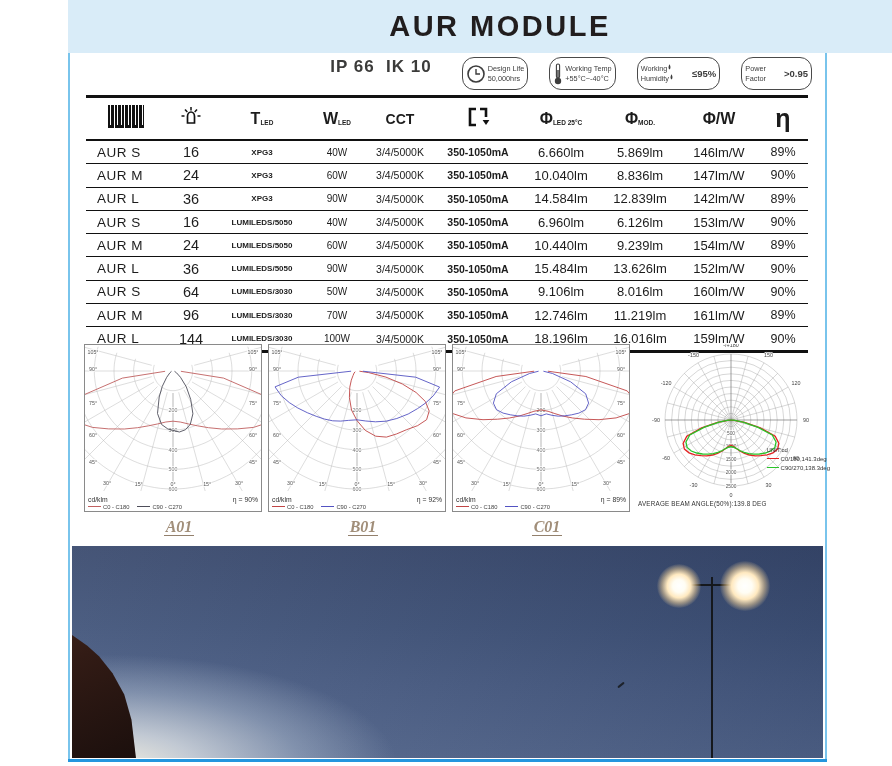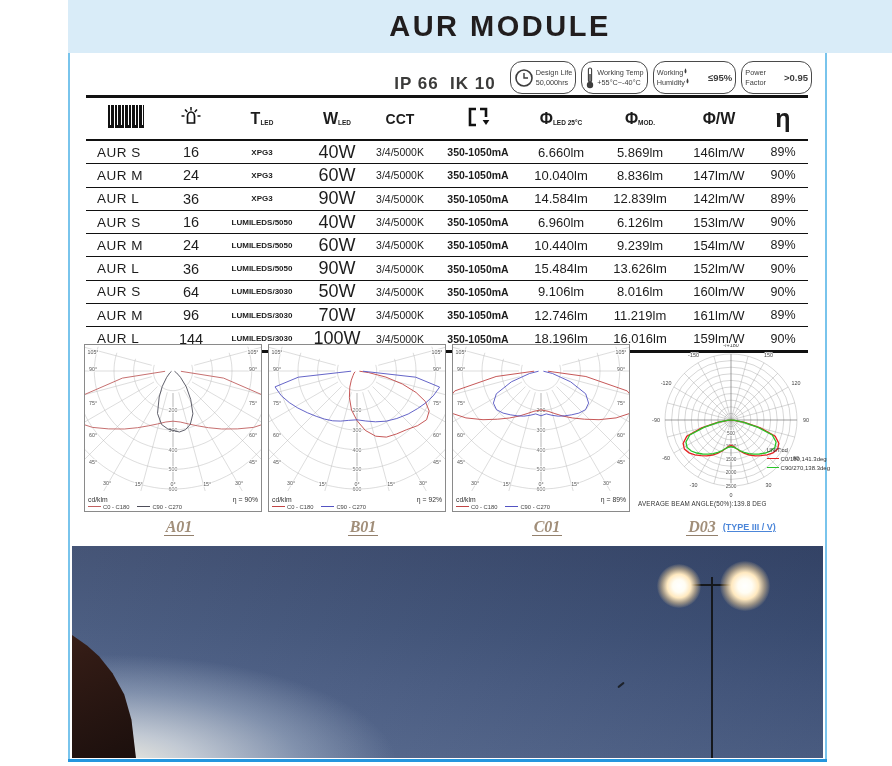--- a/index.html
+++ b/index.html
@@ -9,39 +9,39 @@
   
   .band{position:absolute;left:68px;top:0;width:864px;height:53px;background:#d9ecf8;}
   .band .title{width:100%;text-align:center;line-height:53px;font-size:29px;font-weight:bold;
                letter-spacing:2.5px;color:#211d1e;}
   .frame-left{position:absolute;left:68px;top:53px;width:2px;height:709px;background:#79c4ec;}
   .frame-right{position:absolute;left:825px;top:53px;width:2px;height:709px;background:#79c4ec;}
   .frame-bottom{position:absolute;left:68px;top:759px;width:759px;height:3px;background:#2496de;}
 
   
   .ratings{position:absolute;left:300px;top:57px;width:512px;height:37px;
-           display:flex;justify-content:flex-end;align-items:flex-end;gap:5px;}
+           display:flex;justify-content:flex-end;align-items:flex-start;gap:21px;}
   .ipik{font-size:17px;font-weight:bold;color:#3b3b3a;margin-right:9px;letter-spacing:1px;white-space:nowrap;}
   .badge{border:1.6px solid #4a4a4a;border-radius:12px;height:33px;display:flex;align-items:center;
          padding:1px 3px;background:#fff;box-sizing:border-box;}
   .badge .txt{font-size:7.3px;line-height:1.25;color:#3d3d3d;white-space:nowrap;}
   .badge .big{font-size:9.5px;font-weight:bold;color:#3d3d3d;margin-left:18px;white-space:nowrap;}
   .badge svg{flex:0 0 auto;}
 
   
   .spec{position:absolute;left:86px;top:95px;width:722px;border-top:3px solid #111;border-bottom:3px solid #111;}
   .hrow,.trow{display:grid;grid-template-columns:80px 50px 92px 58px 68px 88px 78px 80px 78px 50px;align-items:center;}
   .hrow{height:41px;border-bottom:2.6px solid #111;}
   .trow{height:22.3px;border-bottom:1.5px solid #111;}
   .trow:last-child{border-bottom:none;}
   .hcell,.tcell{text-align:center;overflow:visible;white-space:nowrap;}
   .tcell.c0{text-align:left;padding-left:11px;font-size:13.5px;letter-spacing:0.5px;}
   .tcell.c1{font-size:14.5px;}
   .tcell.c2{font-size:8px;font-weight:bold;}
-  .tcell.c3{font-size:18px;}
+  .tcell.c3{font-size:10px;}
   .tcell.c4{font-size:10.5px;font-weight:normal;}
   .tcell.c5{font-size:10.5px;font-weight:bold;}
   .tcell.c6,.tcell.c7{font-size:13px;}
   .tcell.c8{font-size:13px;}
   .tcell.c9{font-size:12.5px;}
   .sym{font-weight:bold;font-size:16px;}
   .sub{font-weight:bold;font-size:6.5px;vertical-align:-1px;}
   .sym-eta{font-weight:bold;font-size:25px;}
   .sym-cct{font-weight:bold;font-size:14px;}
   .barcode{display:inline-block;width:36px;height:20px;
@@ -520,21 +520,20 @@
           <path d="M91.8,76.3L81.5,78.4L65.7,83.9L50.8,92.1L47.1,99.4L48.4,105.1L53.0,108.8L58.9,110.8L65.1,111.6L70.8,111.9L76.4,111.0L81.6,109.3L86.1,107.0L90.0,104.3L92.7,102.3L95.0,101.3L97.3,102.3L100.0,104.3L103.9,107.0L108.4,109.3L113.6,111.0L119.2,111.9L124.9,111.6L131.1,110.8L137.0,108.8L141.6,105.1L142.9,99.4L139.2,92.1L124.3,83.9L108.5,78.4L98.2,76.3Z" fill="none" stroke="#e42222" stroke-width="1.3"></path>
           <path d="M92.4,76.2L83.0,78.1L68.5,83.1L53.8,91.0L49.9,98.0L51.1,103.4L55.3,107.0L60.8,109.0L66.5,110.0L72.0,110.1L77.2,109.6L81.9,108.3L86.3,106.5L90.0,104.3L92.6,103.1L95.0,102.5L97.4,103.1L100.0,104.3L103.7,106.5L108.1,108.3L112.8,109.6L118.0,110.1L123.5,110.0L129.2,109.0L134.7,107.0L138.9,103.4L140.1,98.0L136.2,91.0L121.5,83.1L107.0,78.1L97.6,76.2Z" fill="none" stroke="#28c428" stroke-width="1.3"></path>
         </svg>
       <div class="d03-legend">
           <div class="unitlab">UNIT:cd</div>
           <div class="entry"><span class="sw" style="border-top-color: rgb(228, 34, 34);"></span>C0/180,141.3deg</div>
           <div class="entry"><span class="sw" style="border-top-color: rgb(40, 196, 40);"></span>C90/270,138.3deg</div>
         </div>
       <div class="d03-caption">AVERAGE BEAM ANGLE(50%):139.8 DEG</div>
     </div>
-    <div class="panel-label"><span class="lab">D03</span><span class="sublab">(TYPE III / V)</span></div>
   </div>
 </div>
 
 <div class="photo">
   <div class="building"></div>
   <div class="pole" style="left:calc(85.2% - 1px);top:17.2%;width:2.4px;height:82.8%;"></div>
   <div class="pole" style="left:calc(85.2% - 33px);top:17.8%;width:66px;height:2.6px;"></div>
   <div class="pole" style="left:calc(85.2% - 1px);top:14.8%;width:2.4px;height:4%;"></div>
   <div class="glow" style="left:calc(85.2% - 55px);top:calc(17.8% - 20px);width:44px;height:44px;"></div>
   <div class="glow" style="left:calc(85.2% + 8px);top:calc(17.8% - 23px);width:50px;height:50px;"></div>

